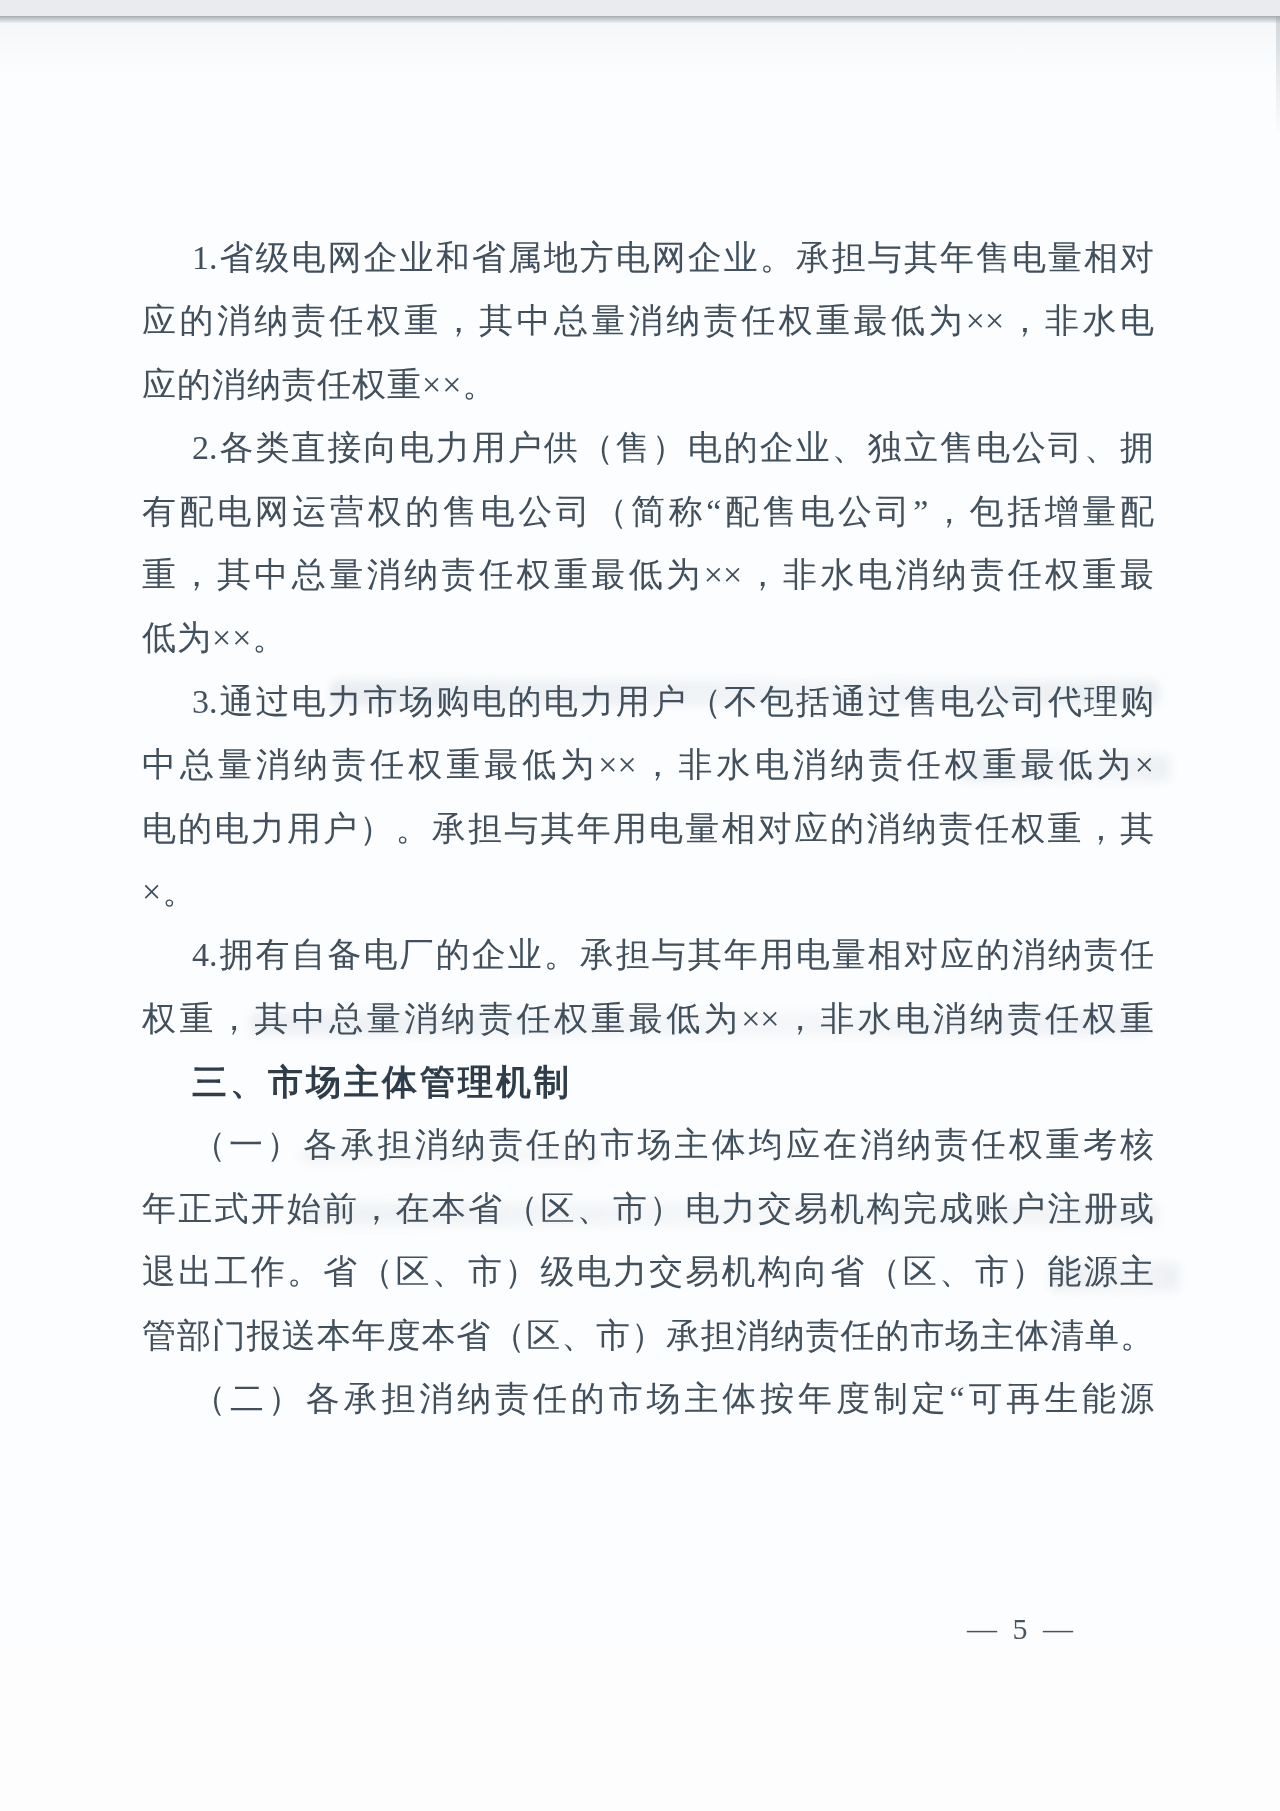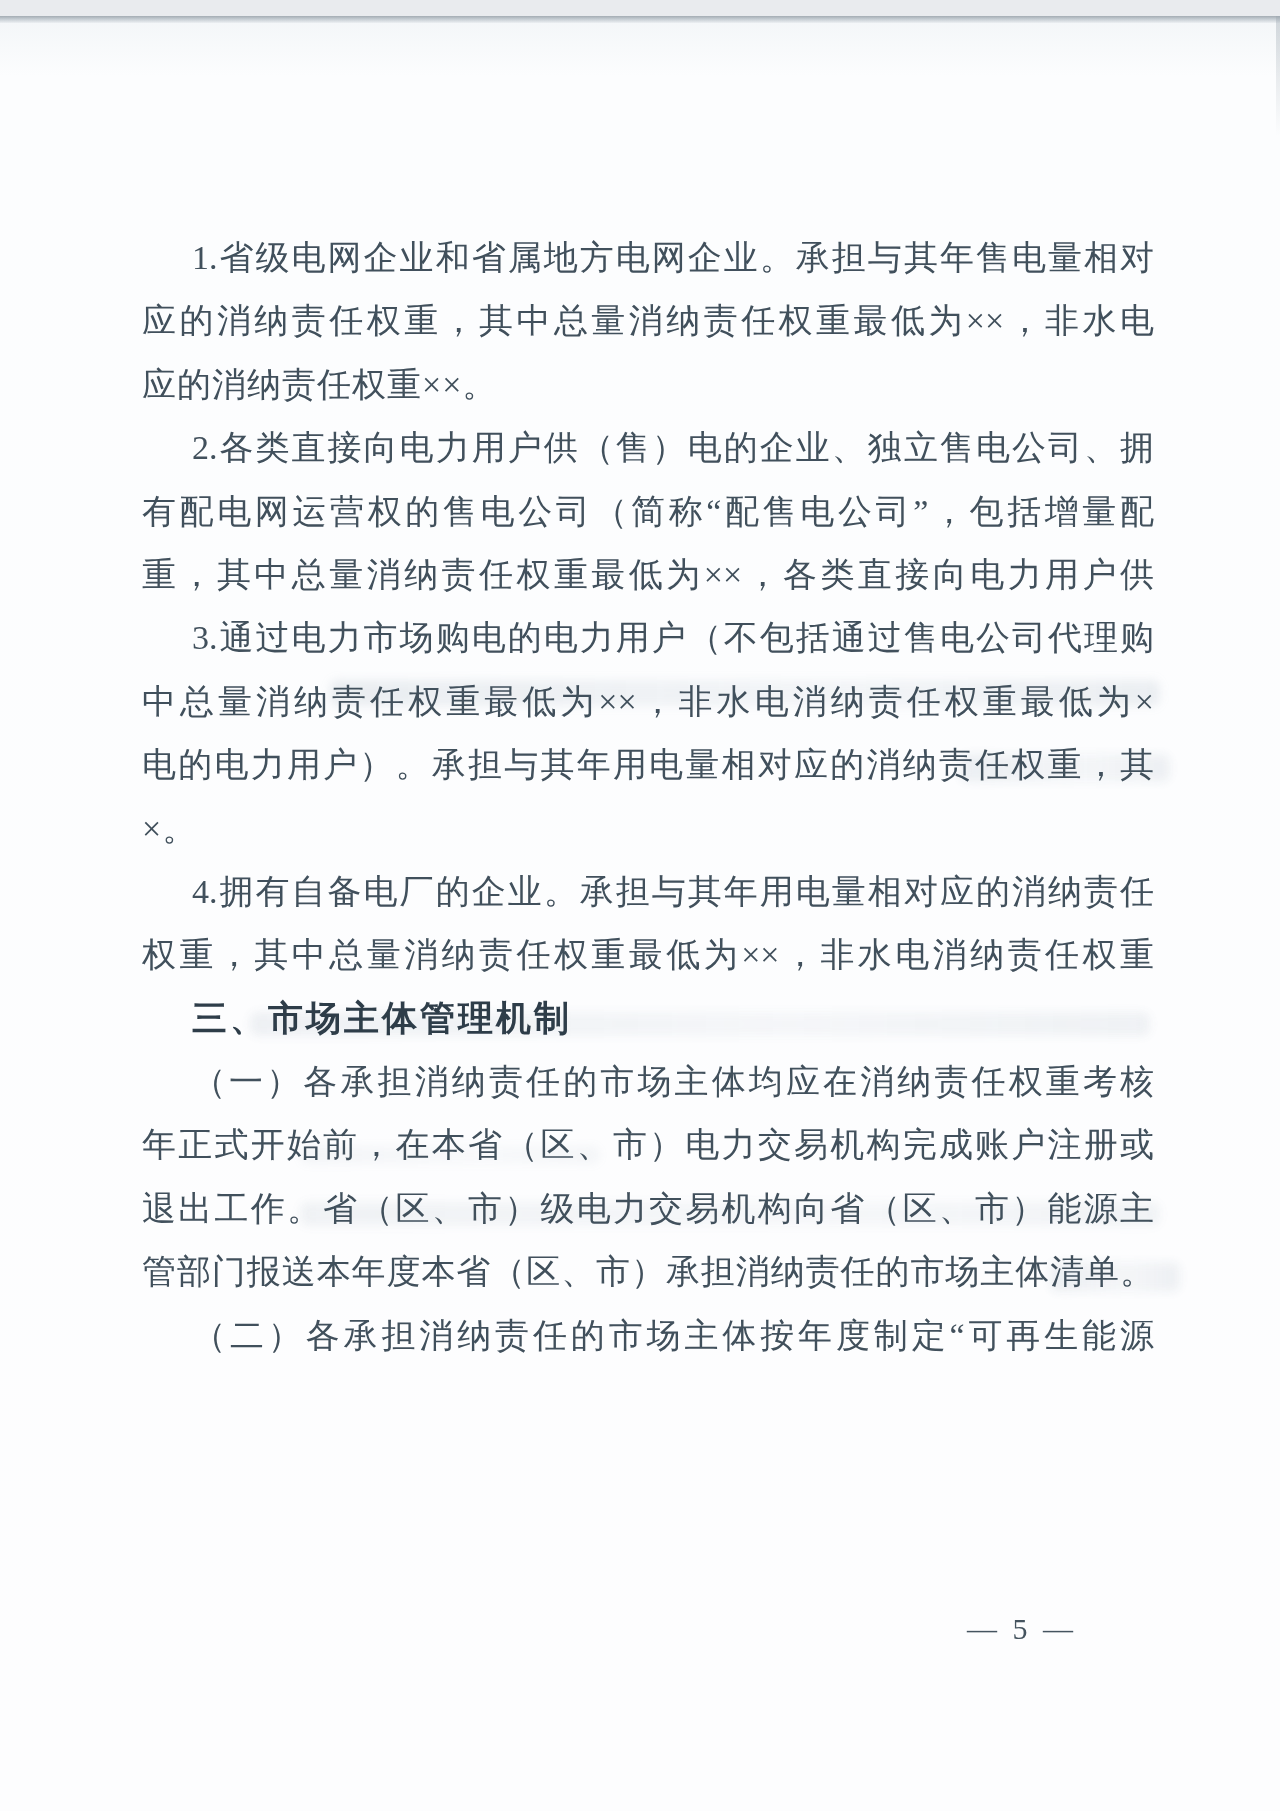--- a/index.html
+++ b/index.html
@@ -35,21 +35,21 @@
   }
   .j{
     white-space:normal;
     text-align:justify;
     text-align-last:justify;
     text-justify:inter-character;
     letter-spacing:0;
   }
   .ind{text-indent:50px;}
   .head{
-    font-family:Liberation Serif, serif;
+    font-family:Liberation Sans, sans-serif;
     font-weight:700;
     font-size:35px;
     color:#2e3d49;
     letter-spacing:3px;
   }
   .page-number{
     position:absolute;
     left:952px;top:1596px;width:140px;
     font-size:30px;
     letter-spacing:4px;
@@ -84,21 +84,22 @@
   <div class="smudge sm4"></div>
   <div class="smudge sm5"></div>
   <div class="smudge sm6"></div>
 
   <div class="textblock">
     <div class="l j ind">1.省级电网企业和省属地方电网企业。承担与其年售电量相对</div>
     <div class="l j">应的消纳责任权重，其中总量消纳责任权重最低为××，非水电</div>
     <div class="l">应的消纳责任权重××。</div>
     <div class="l j ind">2.各类直接向电力用户供（售）电的企业、独立售电公司、拥</div>
     <div class="l j">有配电网运营权的售电公司（简称“配售电公司”，包括增量配</div>
-    <div class="l j">重，其中总量消纳责任权重最低为××，各类直接向电力用户供</div>
+    <div class="l j">重，其中总量消纳责任权重最低为××，非水电消纳责任权重最</div>
+    <div class="l">低为××。</div>
     <div class="l j ind">3.通过电力市场购电的电力用户（不包括通过售电公司代理购</div>
     <div class="l j">中总量消纳责任权重最低为××，非水电消纳责任权重最低为×</div>
     <div class="l j">电的电力用户）。承担与其年用电量相对应的消纳责任权重，其</div>
     <div class="l">×。</div>
     <div class="l j ind">4.拥有自备电厂的企业。承担与其年用电量相对应的消纳责任</div>
     <div class="l j">权重，其中总量消纳责任权重最低为××，非水电消纳责任权重</div>
     <div class="l ind head">三、市场主体管理机制</div>
     <div class="l j ind">（一）各承担消纳责任的市场主体均应在消纳责任权重考核</div>
     <div class="l j">年正式开始前，在本省（区、市）电力交易机构完成账户注册或</div>
     <div class="l j">退出工作。省（区、市）级电力交易机构向省（区、市）能源主</div>

